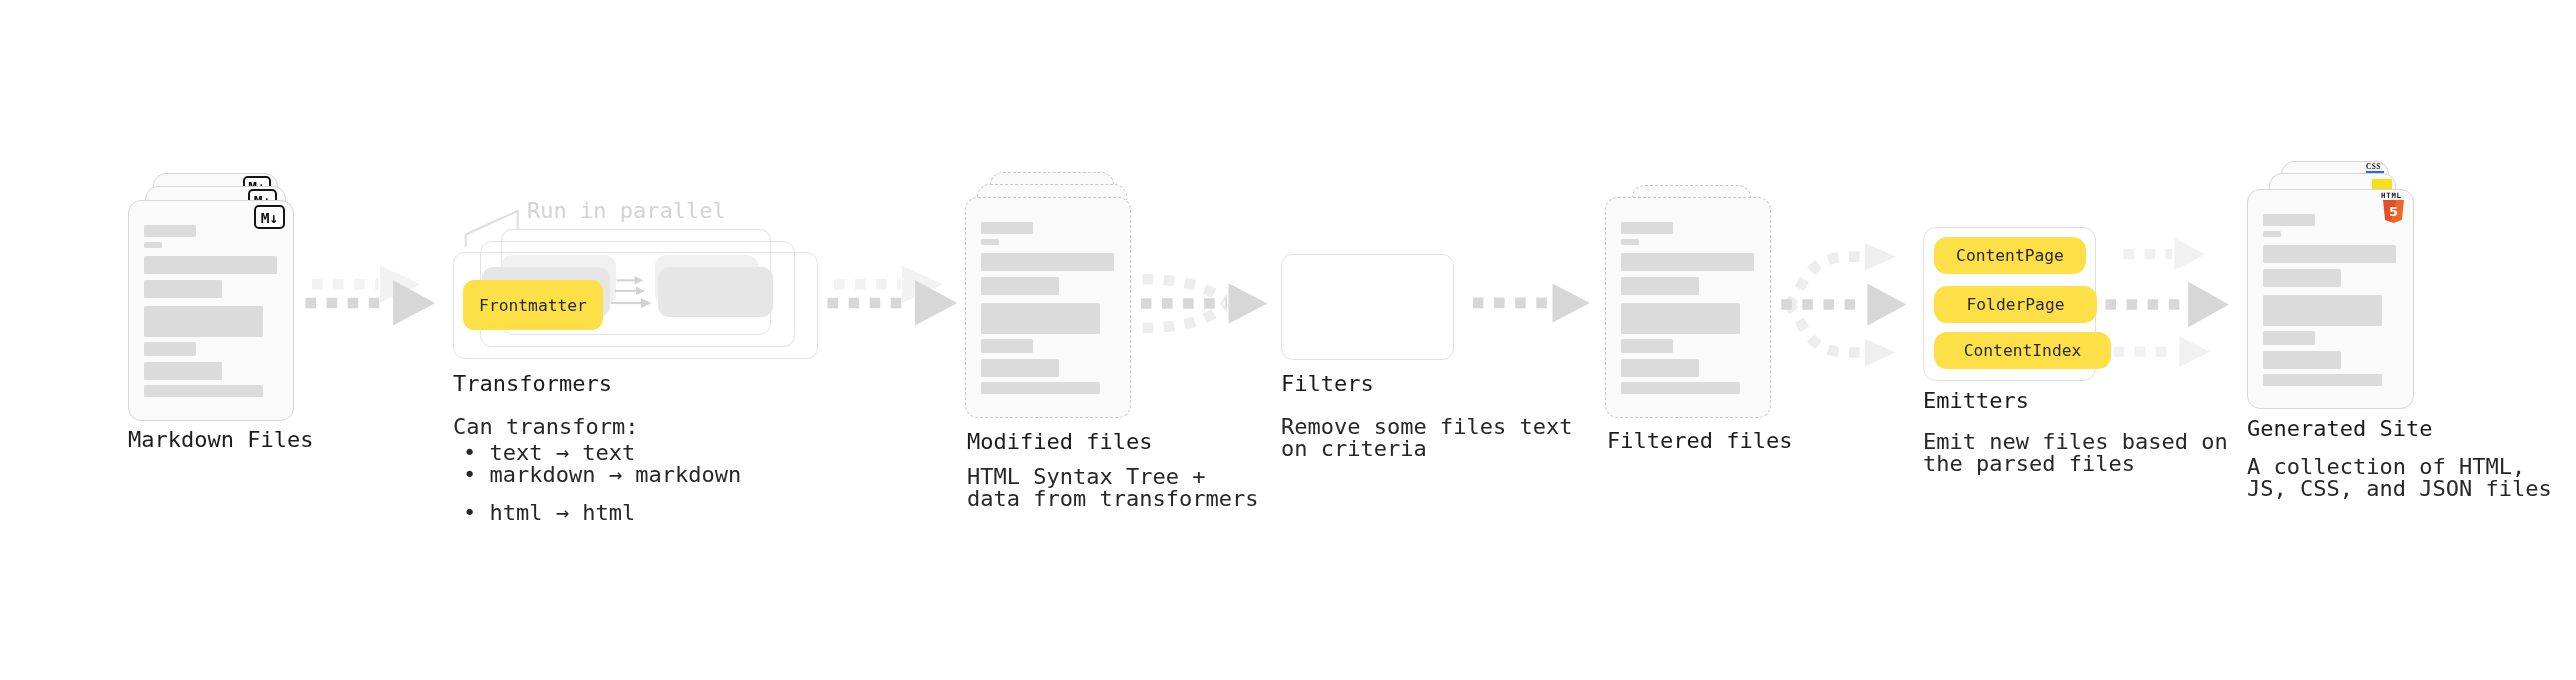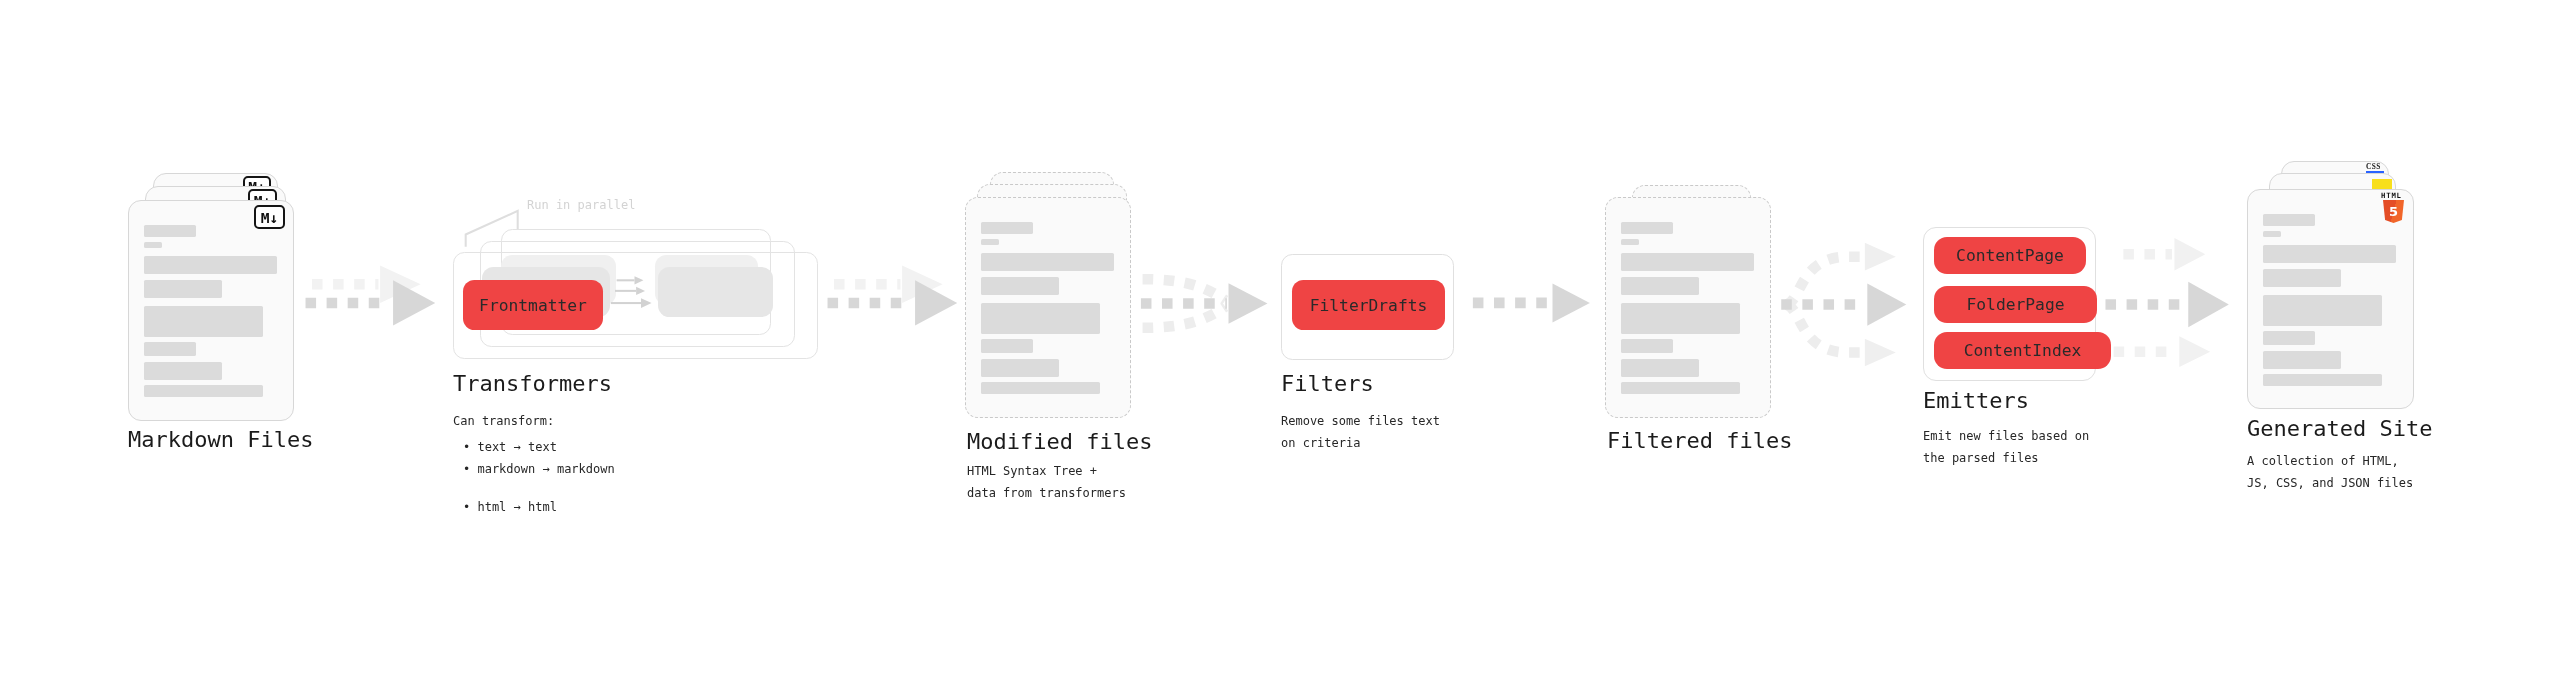--- a/index.html
+++ b/index.html
@@ -19,28 +19,28 @@
   .bars i:nth-of-type(5){left:14.6px;top:105px;width:119px;height:31px;}
   .bars i:nth-of-type(6){left:14.6px;top:141px;width:52px;height:14px;}
   .bars i:nth-of-type(7){left:14.6px;top:161px;width:78px;height:18px;}
   .bars i:nth-of-type(8){left:14.6px;top:184px;width:119px;height:12.2px;}
   
   .mdbadge{background:#ffffff;border:2.4px solid #151515;border-radius:4.9px;color:#111;
     font-weight:bold;display:flex;align-items:center;justify-content:center;font-size:14.6px;}
   
   .frame{border:1.6px solid #e3e3e3;border-radius:11.4px;background:transparent;}
   .frame.filled{background:#ffffff;border-color:#e0e0e0;}
-  .chip{background:#ef4444;border-radius:11.4px;color:#2a2a2a;display:flex;align-items:center;
+  .chip{background:#fde047;border-radius:11.4px;color:#2a2a2a;display:flex;align-items:center;
     justify-content:center;font-size:16.3px;}
   .chip.g1{background:#e6e6e6;}
   .chip.g2{background:#f0f0f0;}
   .chip.pill{border-radius:13px;}
   
   .h{font-size:22px;color:#1b1b1b;white-space:pre;}
-  .t{font-size:12px;color:#272727;white-space:pre;}
+  .t{font-size:22px;color:#272727;white-space:pre;}
   .t.light{color:#d3d3d3;}
   
   .css-txt{font-size:7.3px;font-weight:bold;color:#111;letter-spacing:0.4px;line-height:7.3px;font-family:Liberation Serif, serif;}
   .css-bar{background:#2962ff;}
   .js-badge{background:#f8df1c;}
   .h5-word{font-size:7.3px;font-weight:bold;color:#111;letter-spacing:0.8px;line-height:7.3px;}
   .h5-shield{background:linear-gradient(105deg,#e44d26 50%,#f16529 50%);
     clip-path:polygon(0 0,100% 0,90% 87%,50% 100%,10% 87%);
     color:#fff;display:flex;align-items:center;justify-content:center;
     font-size:13px;font-weight:bold;font-family:"DejaVu Sans","Liberation Sans",sans-serif;}
@@ -152,21 +152,20 @@
       <i></i>
       <i></i>
       <i></i>
       <i></i>
   </div>
   <div class="abs h" style="left:967px;top:429px">Modified files</div>
   <div class="abs t" style="left:967px;top:464px">HTML Syntax Tree +</div>
   <div class="abs t" style="left:967px;top:486px">data from transformers</div>
 
   <div class="abs frame filled" style="left:1281px;top:254px;width:173px;height:106px"></div>
-  <div class="abs chip" style="left:1292px;top:280px;width:153px;height:50px">FilterDrafts</div>
   <div class="abs h" style="left:1281px;top:371px">Filters</div>
   <div class="abs t" style="left:1281px;top:414px">Remove some files text</div>
   <div class="abs t" style="left:1281px;top:436px">on criteria</div>
 
   <div class="abs doc dashed" style="left:1632px;top:185px;width:119px;height:32.5px"></div>
   <div class="abs doc dashed bars" style="left:1605px;top:197px;width:166px;height:221px">
     <i></i>
       <i></i>
       <i></i>
       <i></i>

